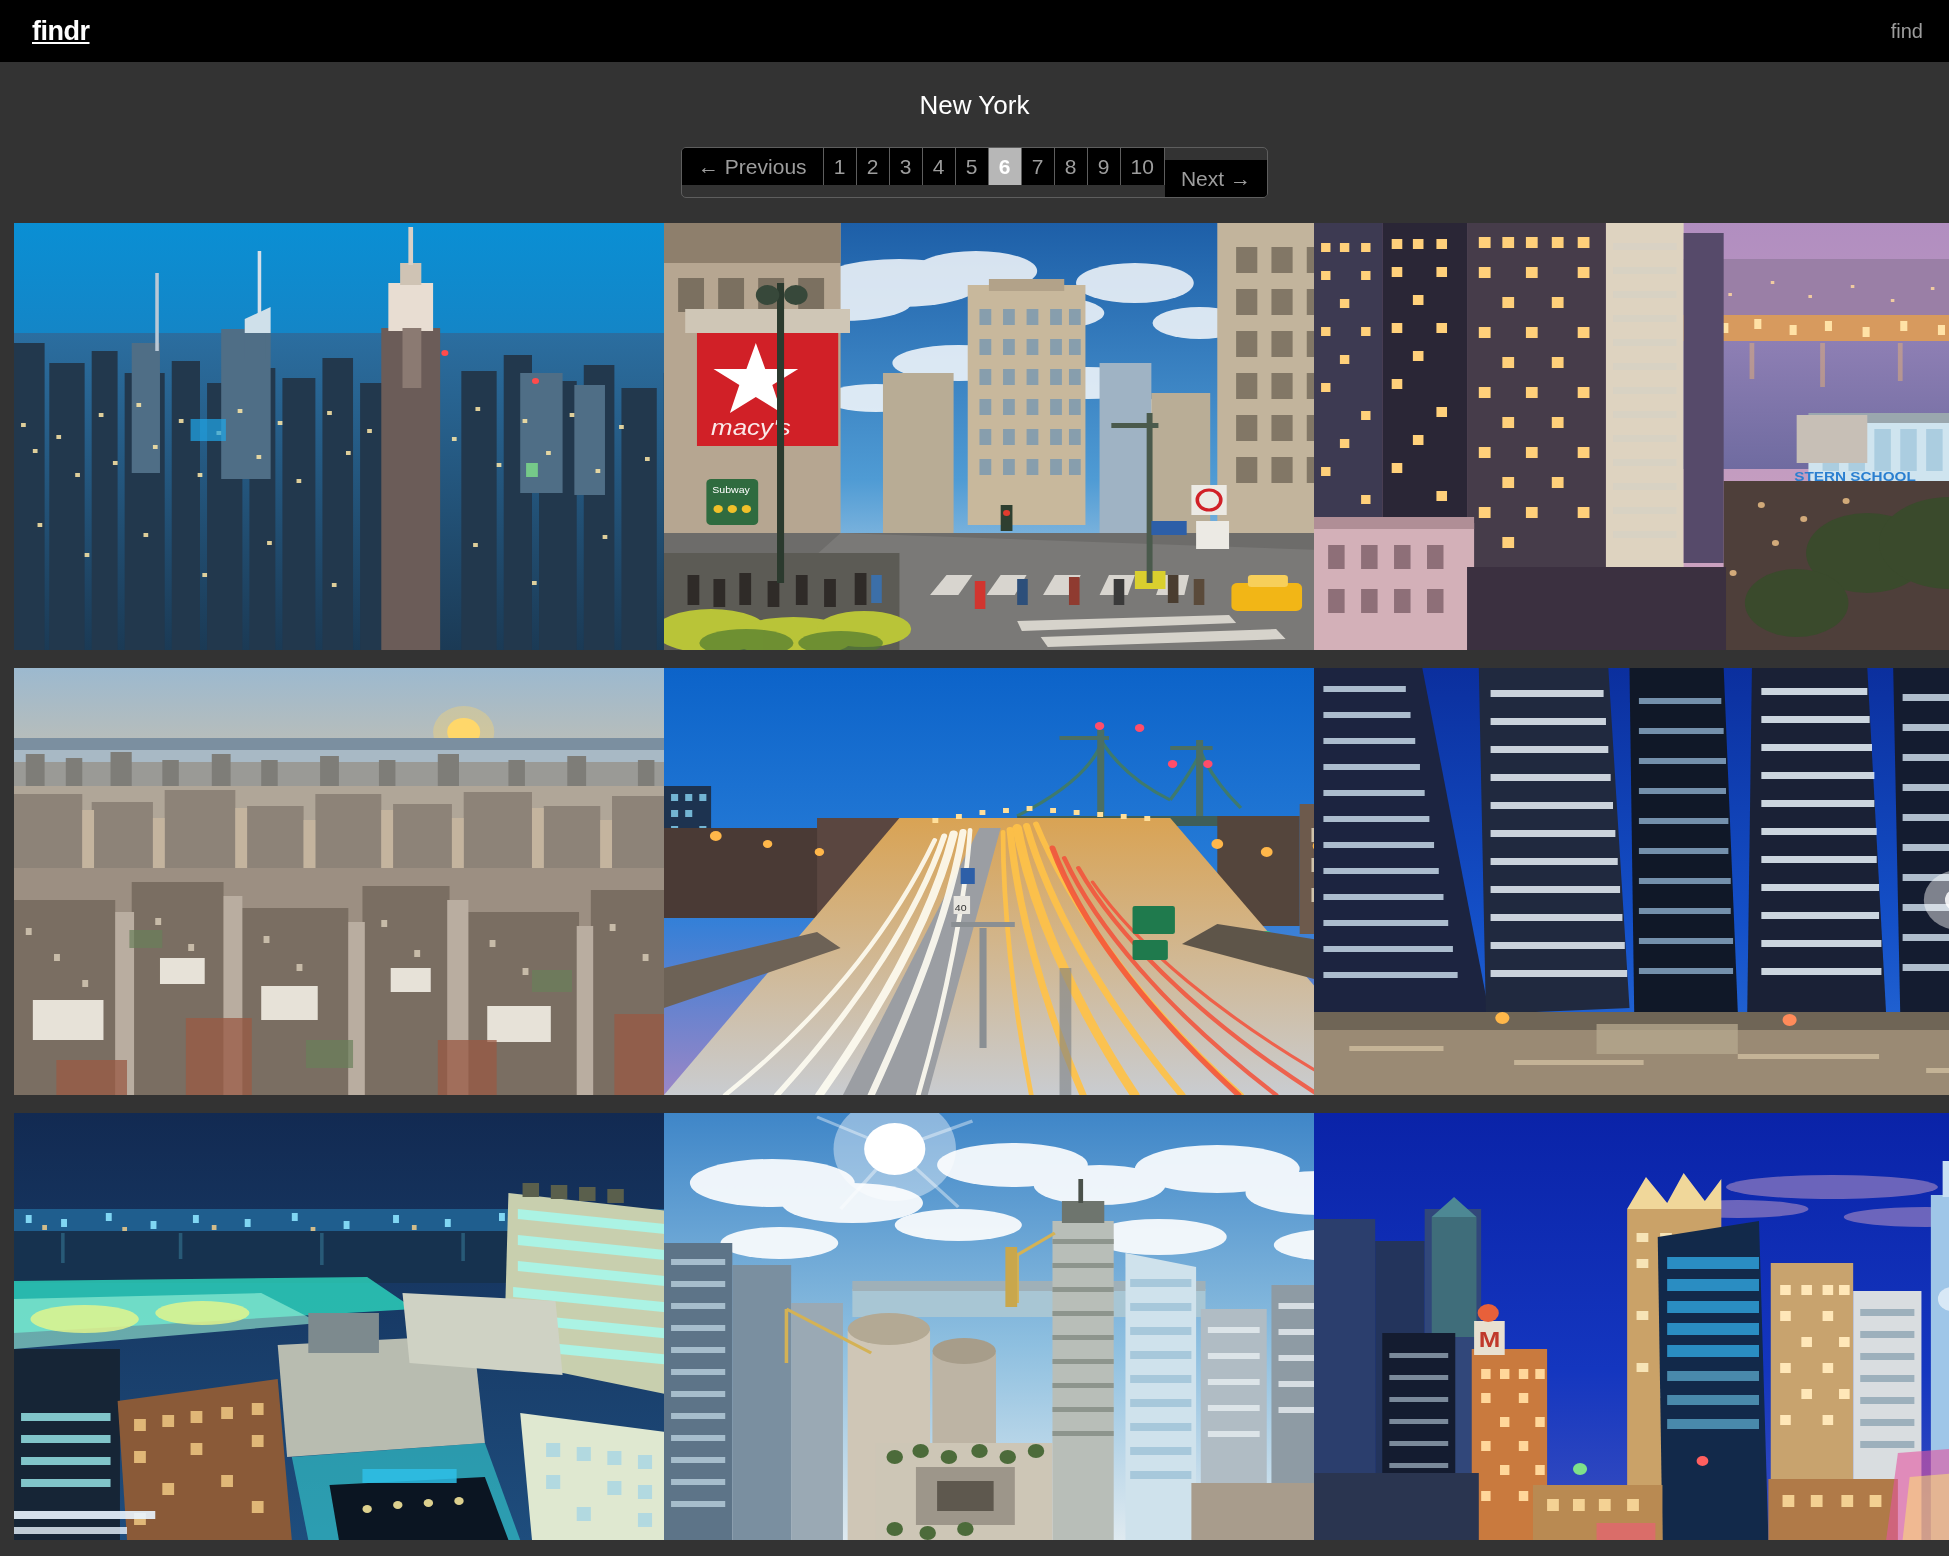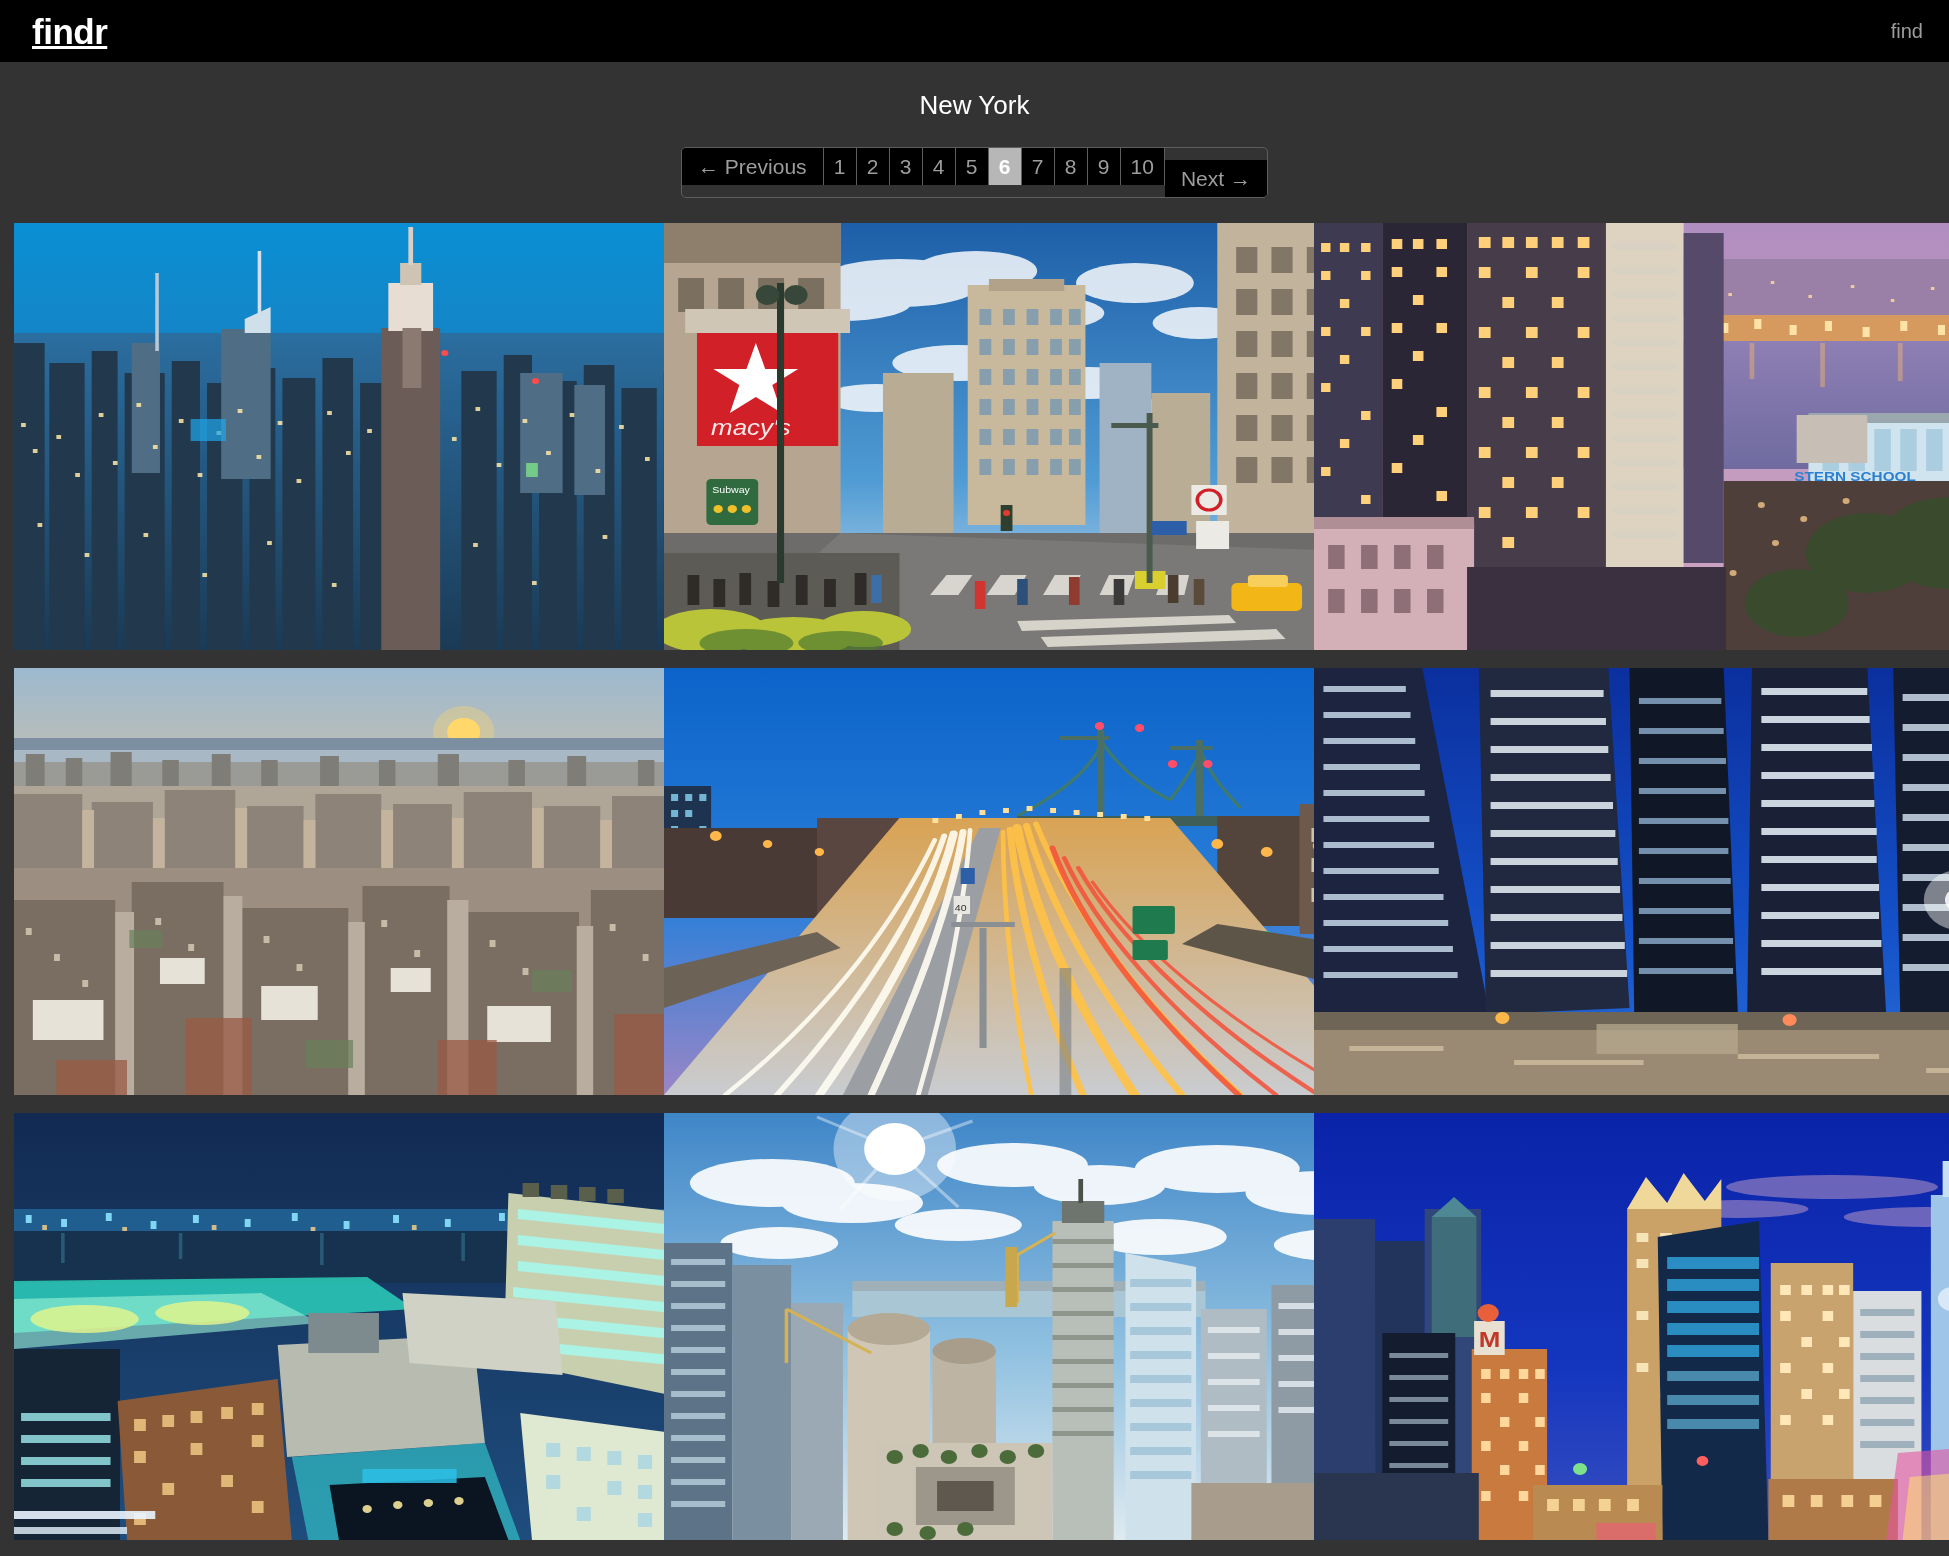--- a/index.html
+++ b/index.html
@@ -15,21 +15,21 @@
   .navbar {
     height: 62px;
     background: #000000;
     display: flex;
     align-items: center;
     justify-content: space-between;
     padding: 0 26px 0 32px;
   }
   .brand {
     color: #ffffff;
-    font-size: 35px;
+    font-size: 27px;
     font-weight: bold;
     letter-spacing: -0.5px;
     line-height: 1;
   }
   .nav-links { display: flex; align-items: center; gap: 26px; margin-left: 20px; }
   .nav-link {
     color: #9d9d9d;
     font-size: 20px;
     text-decoration: none;
     line-height: 1;

